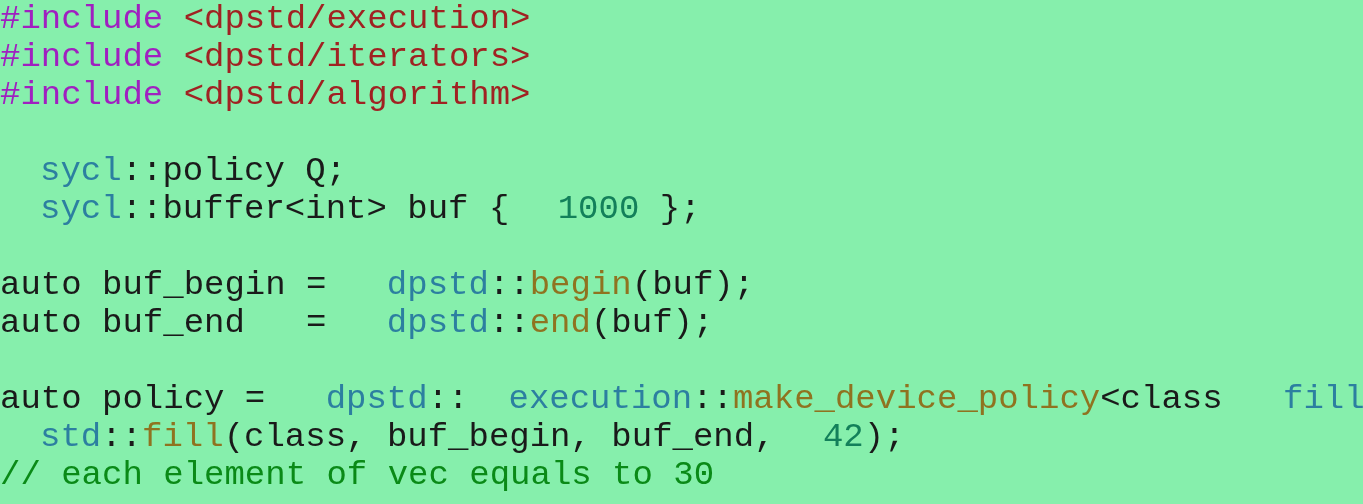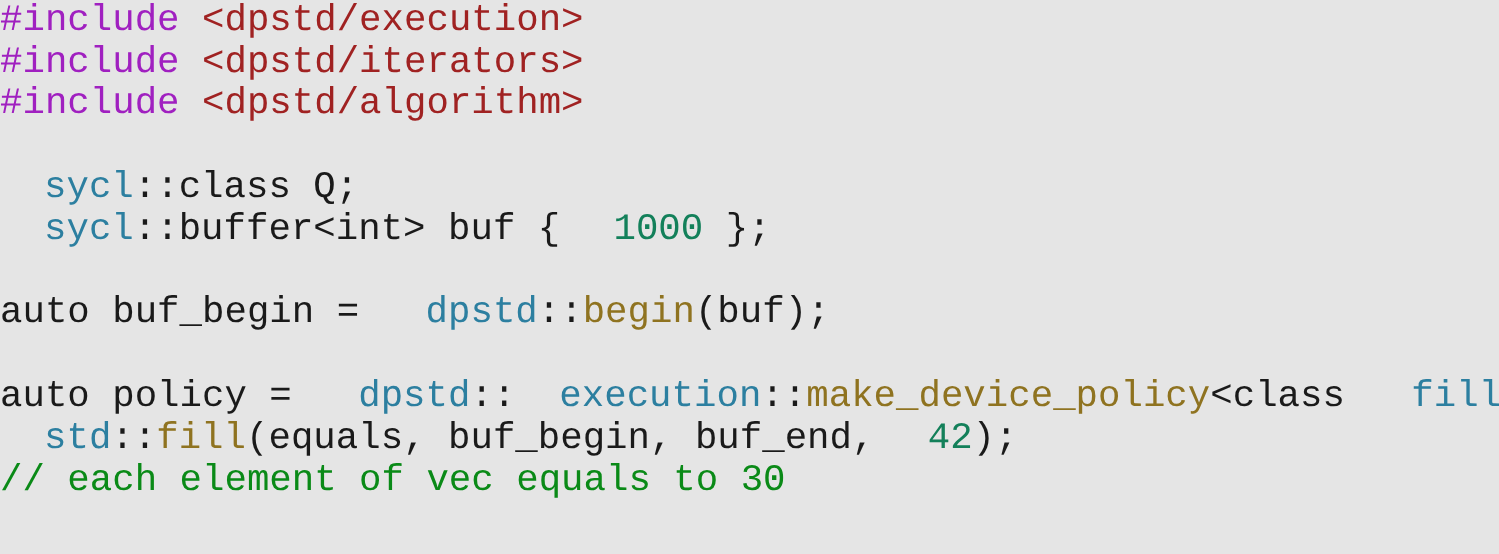--- a/index.html
+++ b/index.html
@@ -14,21 +14,21 @@
     height: 504px;
     overflow: hidden;
     font-family: "Liberation Mono", "DejaVu Sans Mono", monospace;
   }
 
   #code-listing {
     width: 1363px;
     height: 504px;
     box-sizing: border-box;
     padding: 0;
-    background: #e5e5e5;
+    background: #86efac;
   }
 
   .code-line {
     height: 38px;
     line-height: 38px;
     font-size: 34px;
     font-family: "Liberation Mono", "DejaVu Sans Mono", monospace;
     white-space: pre;
     letter-spacing: 0px;
     color: #1a1a1a;
@@ -50,21 +50,22 @@
   .tok-comment     { color: #0a8a17; }
 </style>
 </head>
 <body>
 
 <div id="code-listing">
     <div class="code-line"><span class="tok-preproc">#include</span><span class="tok-plain"> </span><span class="tok-header">&lt;dpstd/execution&gt;</span></div>
     <div class="code-line"><span class="tok-preproc">#include</span><span class="tok-plain"> </span><span class="tok-header">&lt;dpstd/iterators&gt;</span></div>
     <div class="code-line"><span class="tok-preproc">#include</span><span class="tok-plain"> </span><span class="tok-header">&lt;dpstd/algorithm&gt;</span></div>
     <div class="code-line blank">&nbsp;</div>
-    <div class="code-line"><span class="tok-namespace">sycl</span><span class="tok-plain">::class Q;</span></div>
+    <div class="code-line"><span class="tok-namespace">sycl</span><span class="tok-plain">::policy Q;</span></div>
     <div class="code-line"><span class="tok-namespace">sycl</span><span class="tok-plain">::buffer&lt;int&gt; buf { </span><span class="tok-number">1000</span><span class="tok-plain"> };</span></div>
     <div class="code-line blank">&nbsp;</div>
     <div class="code-line"><span class="tok-plain">auto buf_begin = </span><span class="tok-namespace">dpstd</span><span class="tok-plain">::</span><span class="tok-function">begin</span><span class="tok-plain">(buf);</span></div>
+    <div class="code-line"><span class="tok-plain">auto buf_end   = </span><span class="tok-namespace">dpstd</span><span class="tok-plain">::</span><span class="tok-function">end</span><span class="tok-plain">(buf);</span></div>
     <div class="code-line blank">&nbsp;</div>
     <div class="code-line"><span class="tok-plain">auto policy = </span><span class="tok-namespace">dpstd</span><span class="tok-plain">::</span><span class="tok-namespace">execution</span><span class="tok-plain">::</span><span class="tok-function">make_device_policy</span><span class="tok-plain">&lt;class </span><span class="tok-namespace">fill</span><span class="tok-plain">&gt;( Q );</span></div>
-    <div class="code-line"><span class="tok-namespace">std</span><span class="tok-plain">::</span><span class="tok-function">fill</span><span class="tok-plain">(equals, buf_begin, buf_end, </span><span class="tok-number">42</span><span class="tok-plain">);</span></div>
+    <div class="code-line"><span class="tok-namespace">std</span><span class="tok-plain">::</span><span class="tok-function">fill</span><span class="tok-plain">(class, buf_begin, buf_end, </span><span class="tok-number">42</span><span class="tok-plain">);</span></div>
     <div class="code-line"><span class="tok-comment">// each element of vec equals to 30</span></div>
   </div>
 
 </body></html>

